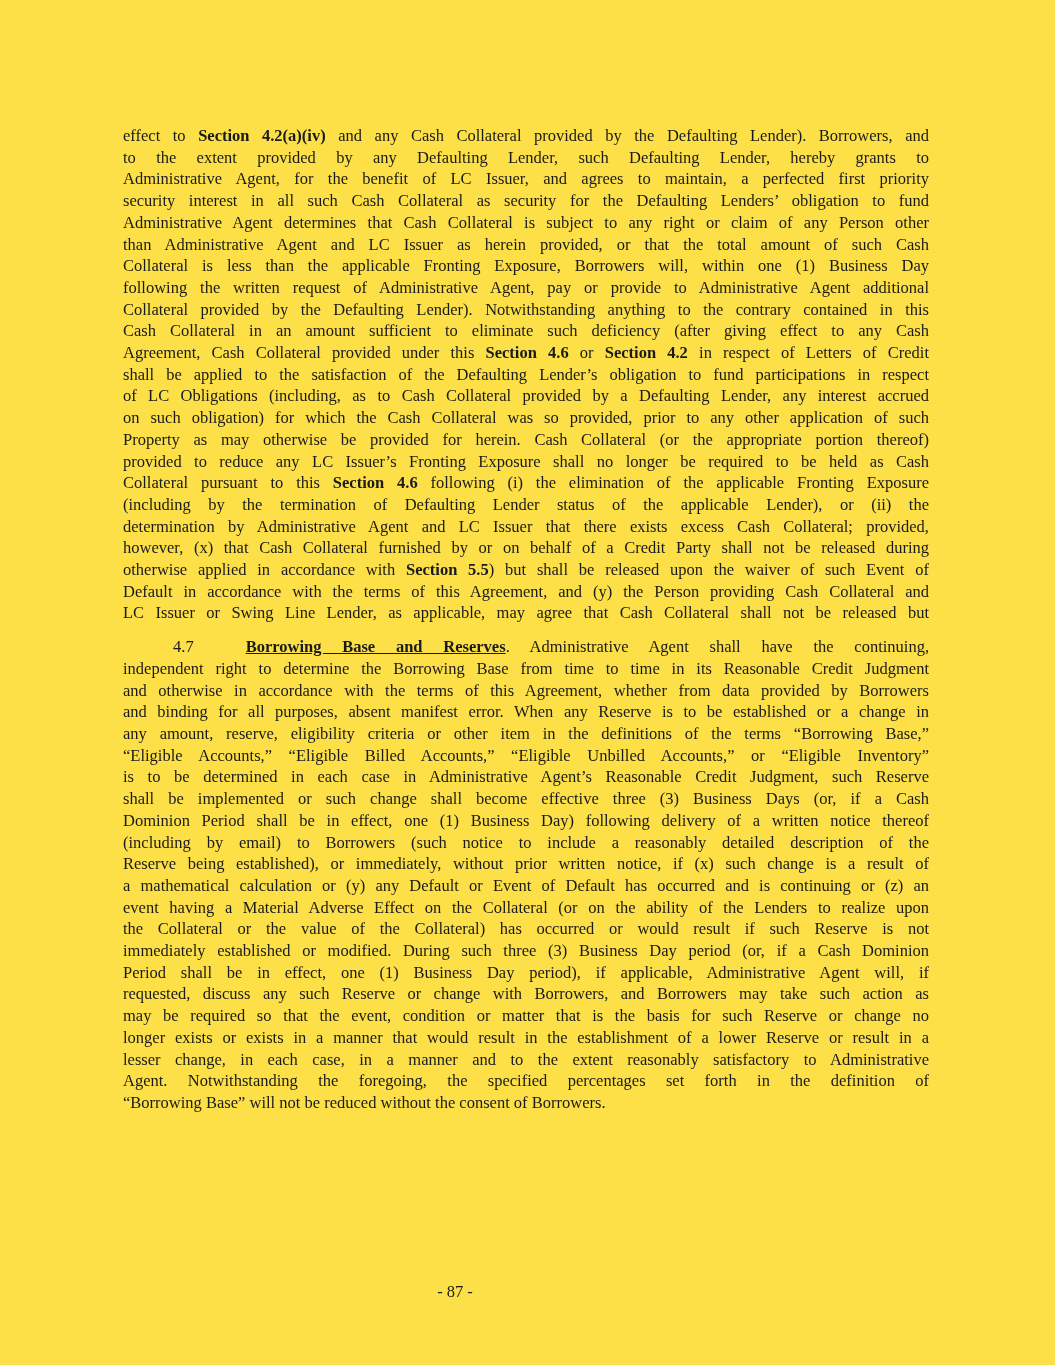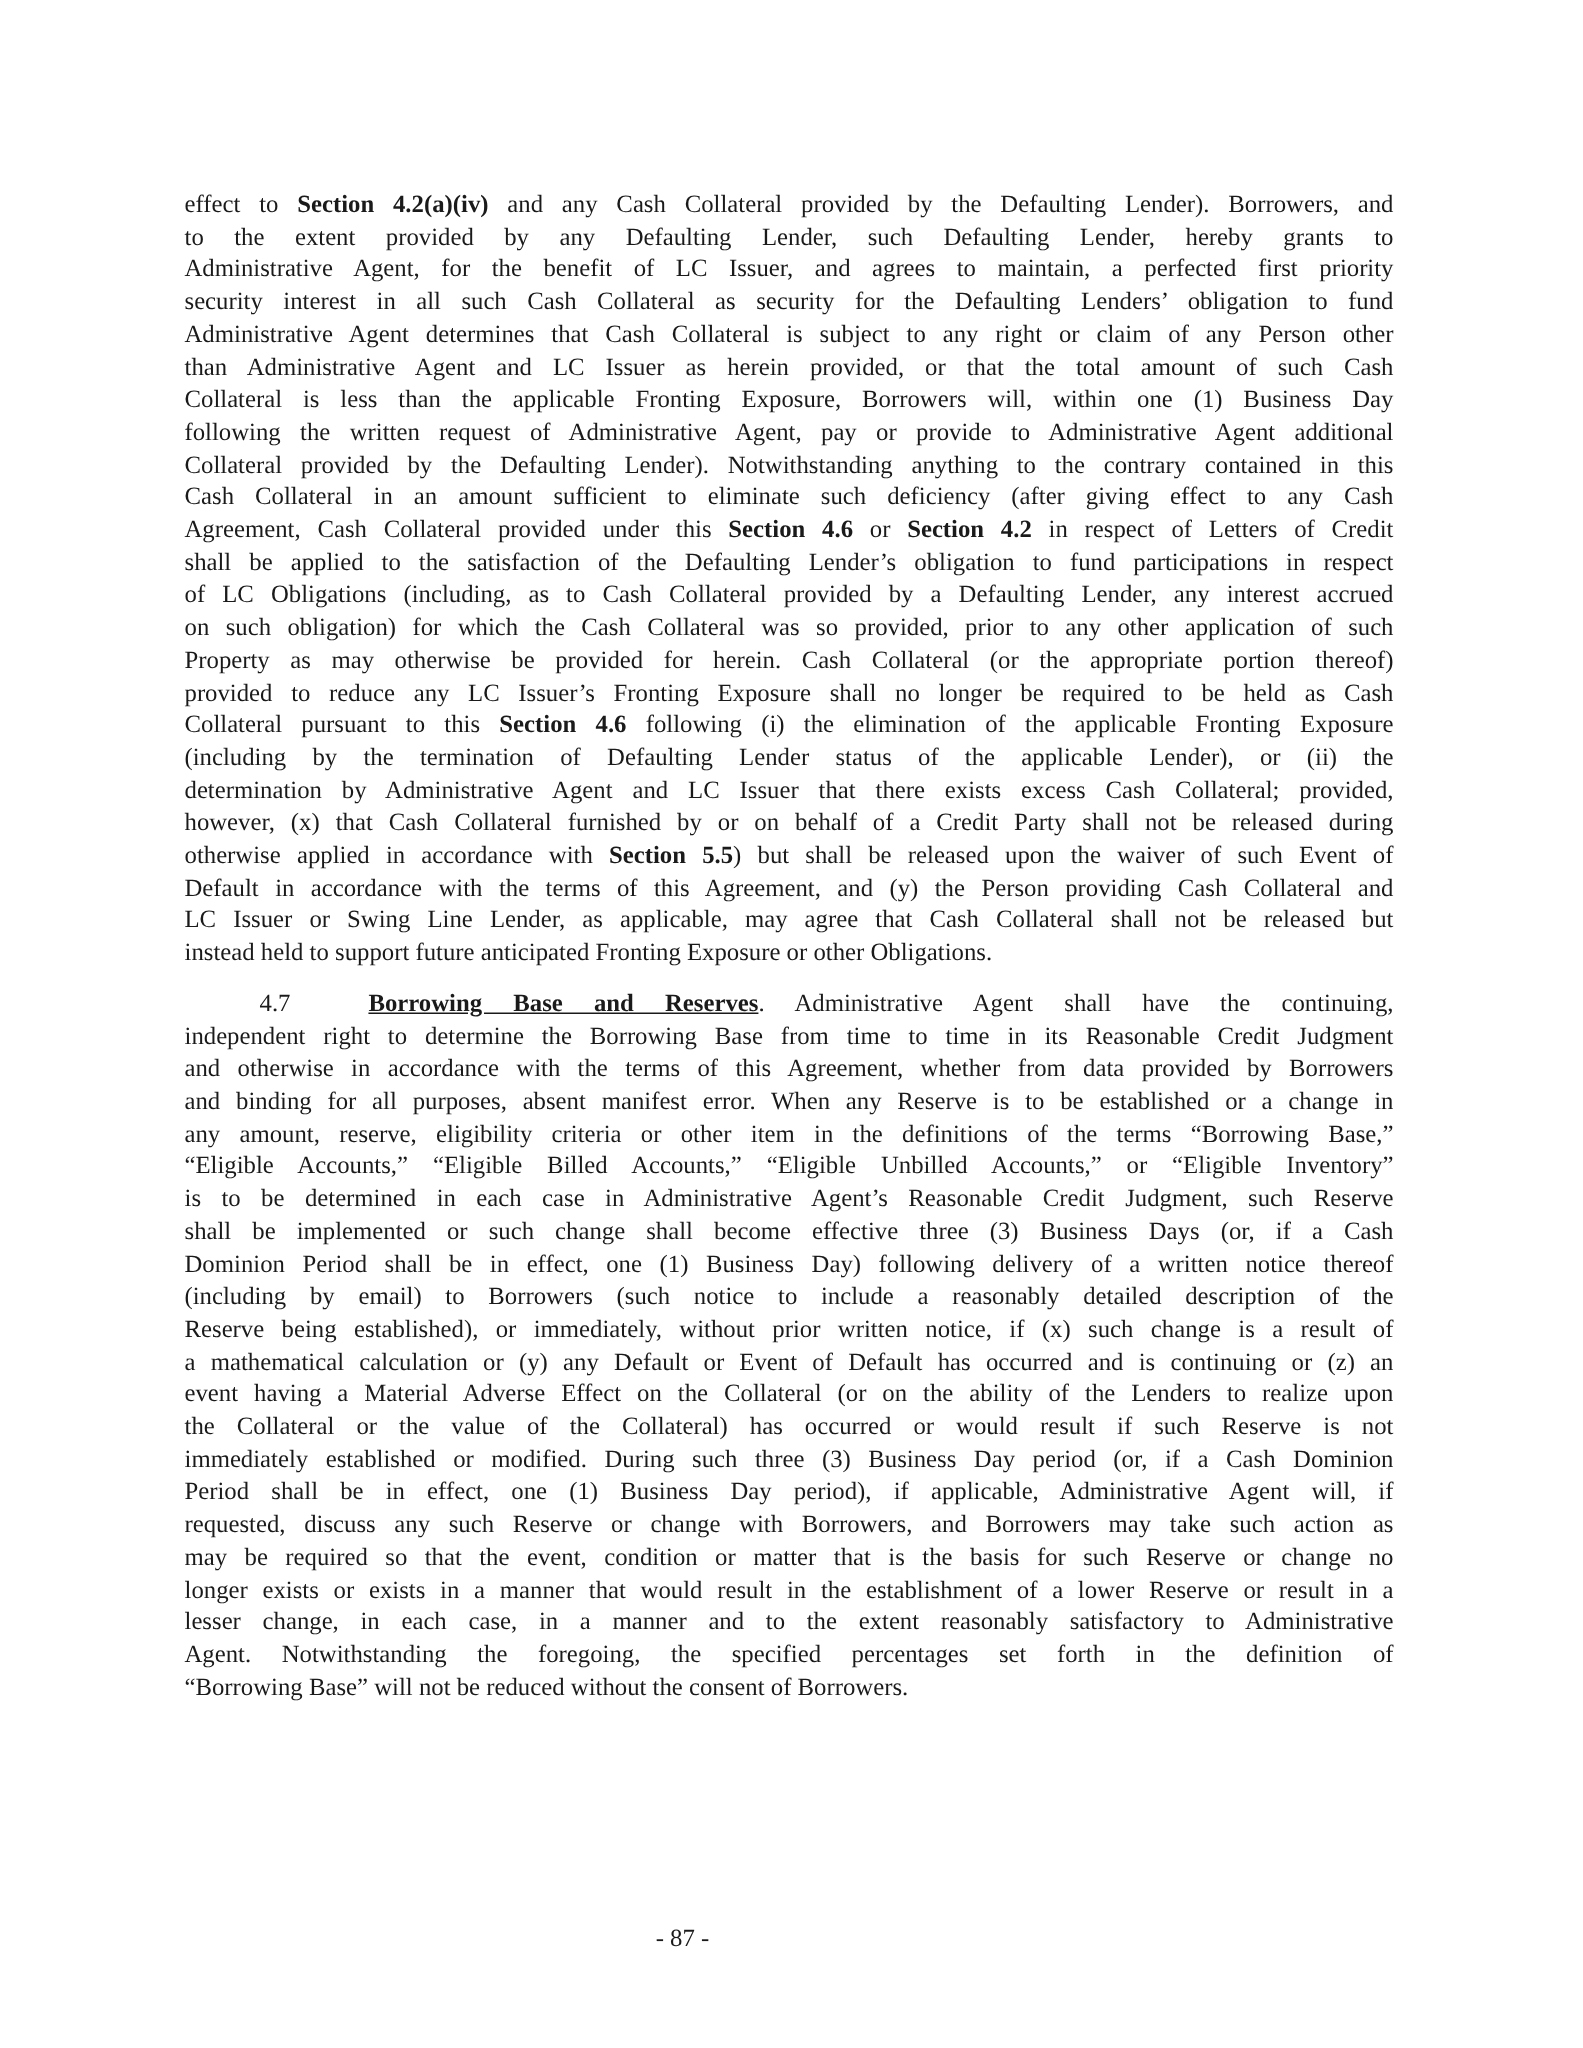--- a/index.html
+++ b/index.html
@@ -1,19 +1,19 @@
 <!DOCTYPE html>
 <html><head>
 <meta charset="utf-8">
 <style>
   html,body { margin:0; padding:0; background:#e8e8e8; }
   .page {
     position:relative;
     width:1055px; height:1365px;
-    background:#ffffff;
+    background:#fde047;
     font-family:"Liberation Serif", serif;
     color:#1a1a1a;
     overflow:hidden;
   }
   .textcol {
     position:absolute;
     left:123px; top:125px;
     width:806px;
   }
   .paragraph + .paragraph { margin-top:12px; }
@@ -59,21 +59,20 @@
         <div class="line"><span class="">on such obligation) for which the Cash Collateral was so provided, prior to any other application of such</span></div>
         <div class="line"><span class="">Property as may otherwise be provided for herein. Cash Collateral (or the appropriate portion thereof)</span></div>
         <div class="line"><span class="">provided to reduce any LC Issuer’s Fronting Exposure shall no longer be required to be held as Cash</span></div>
         <div class="line"><span class="">Collateral pursuant to this </span><span class="b ">Section 4.6</span><span class=""> following (i) the elimination of the applicable Fronting Exposure</span></div>
         <div class="line"><span class="">(including by the termination of Defaulting Lender status of the applicable Lender), or (ii) the</span></div>
         <div class="line"><span class="">determination by Administrative Agent and LC Issuer that there exists excess Cash Collateral; provided,</span></div>
         <div class="line"><span class="">however, (x) that Cash Collateral furnished by or on behalf of a Credit Party shall not be released during</span></div>
         <div class="line"><span class="">otherwise applied in accordance with </span><span class="b ">Section 5.5</span><span class="">) but shall be released upon the waiver of such Event of</span></div>
         <div class="line"><span class="">Default in accordance with the terms of this Agreement, and (y) the Person providing Cash Collateral and</span></div>
         <div class="line"><span class="">LC Issuer or Swing Line Lender, as applicable, may agree that Cash Collateral shall not be released but</span></div>
-        <div class="line last"><span class="">instead held to support future anticipated Fronting Exposure or other Obligations.</span></div>
       </div>
       <div class="paragraph">
         <div class="line indent"><span class="">4.7</span><span class="tab"></span><span class="b u">Borrowing Base and Reserves</span><span class="">.  Administrative Agent shall have the continuing,</span></div>
         <div class="line"><span class="">independent right to determine the Borrowing Base from time to time in its Reasonable Credit Judgment</span></div>
         <div class="line"><span class="">and otherwise in accordance with the terms of this Agreement, whether from data provided by Borrowers</span></div>
         <div class="line"><span class="">and binding for all purposes, absent manifest error.  When any Reserve is to be established or a change in</span></div>
         <div class="line"><span class="">any amount, reserve, eligibility criteria or other item in the definitions of the terms “Borrowing Base,”</span></div>
         <div class="line"><span class="">“Eligible Accounts,” “Eligible Billed Accounts,” “Eligible Unbilled Accounts,” or “Eligible Inventory”</span></div>
         <div class="line"><span class="">is to be determined in each case in Administrative Agent’s Reasonable Credit Judgment, such Reserve</span></div>
         <div class="line"><span class="">shall be implemented or such change shall become effective three (3) Business Days (or, if a Cash</span></div>

